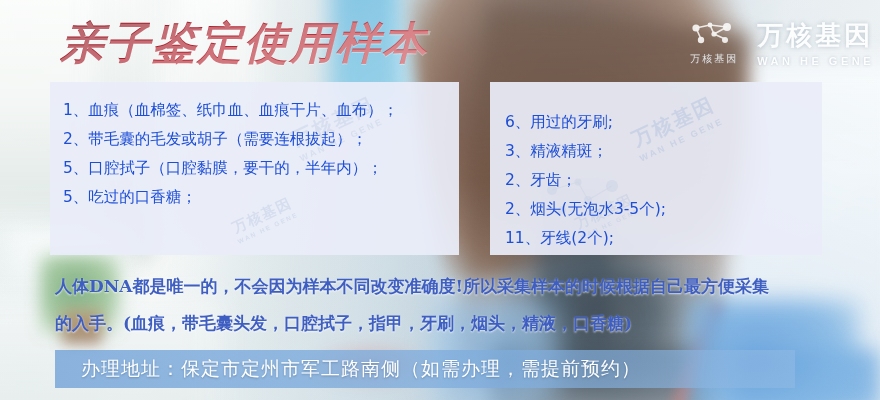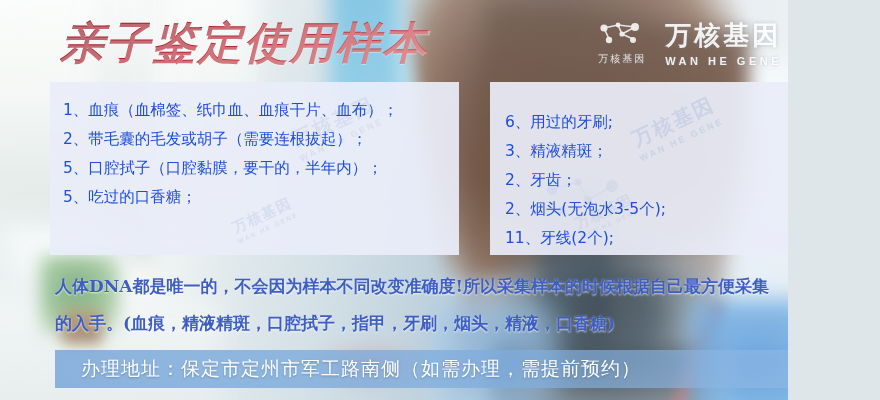--- a/index.html
+++ b/index.html
@@ -2,21 +2,21 @@
 <html><head>
 <meta charset="utf-8">
 <style>
   html,body{margin:0;padding:0;}
   body{
     width:880px;height:400px;overflow:hidden;
     font-family:"Liberation Sans","DejaVu Sans",sans-serif;
     background:#dfe6ea;
   }
   #poster{
-    position:relative;width:788px;height:400px;overflow:hidden;
+    position:relative;width:880px;height:400px;overflow:hidden;
     background:#e9eef2;
   }
 
   
   .bg{position:absolute;inset:0;overflow:hidden;}
   .bg-layer{position:absolute;inset:-40px;}
 
   .bg-base{
     background:
       linear-gradient(100deg,#f2f5f3 0%,#e7efef 14%,#f7f9f7 24%,#dfe8ea 34%,
@@ -257,20 +257,20 @@
   <ul class="list list-right">
     <li>6、用过的牙刷;</li>
     <li>3、精液精斑；</li>
     <li>2、牙齿；</li>
     <li>2、烟头(无泡水3-5个);</li>
     <li>11、牙线(2个);</li>
   </ul>
 
   <div class="para">
     <div>人体DNA都是唯一的，不会因为样本不同改变准确度!所以采集样本的时候根据自己最方便采集</div>
-    <div>的入手。(血痕，精液精斑，口腔拭子，指甲，牙刷，烟头，精液，口香糖)</div>
+    <div>的入手。(血痕，带毛囊头发，口腔拭子，指甲，牙刷，烟头，精液，口香糖)</div>
   </div>
 
   <div class="banner">
     <span class="banner-text">办理地址：保定市定州市军工路南侧（如需办理，需提前预约）</span>
   </div>
 
 </div>
 
 </body></html>

